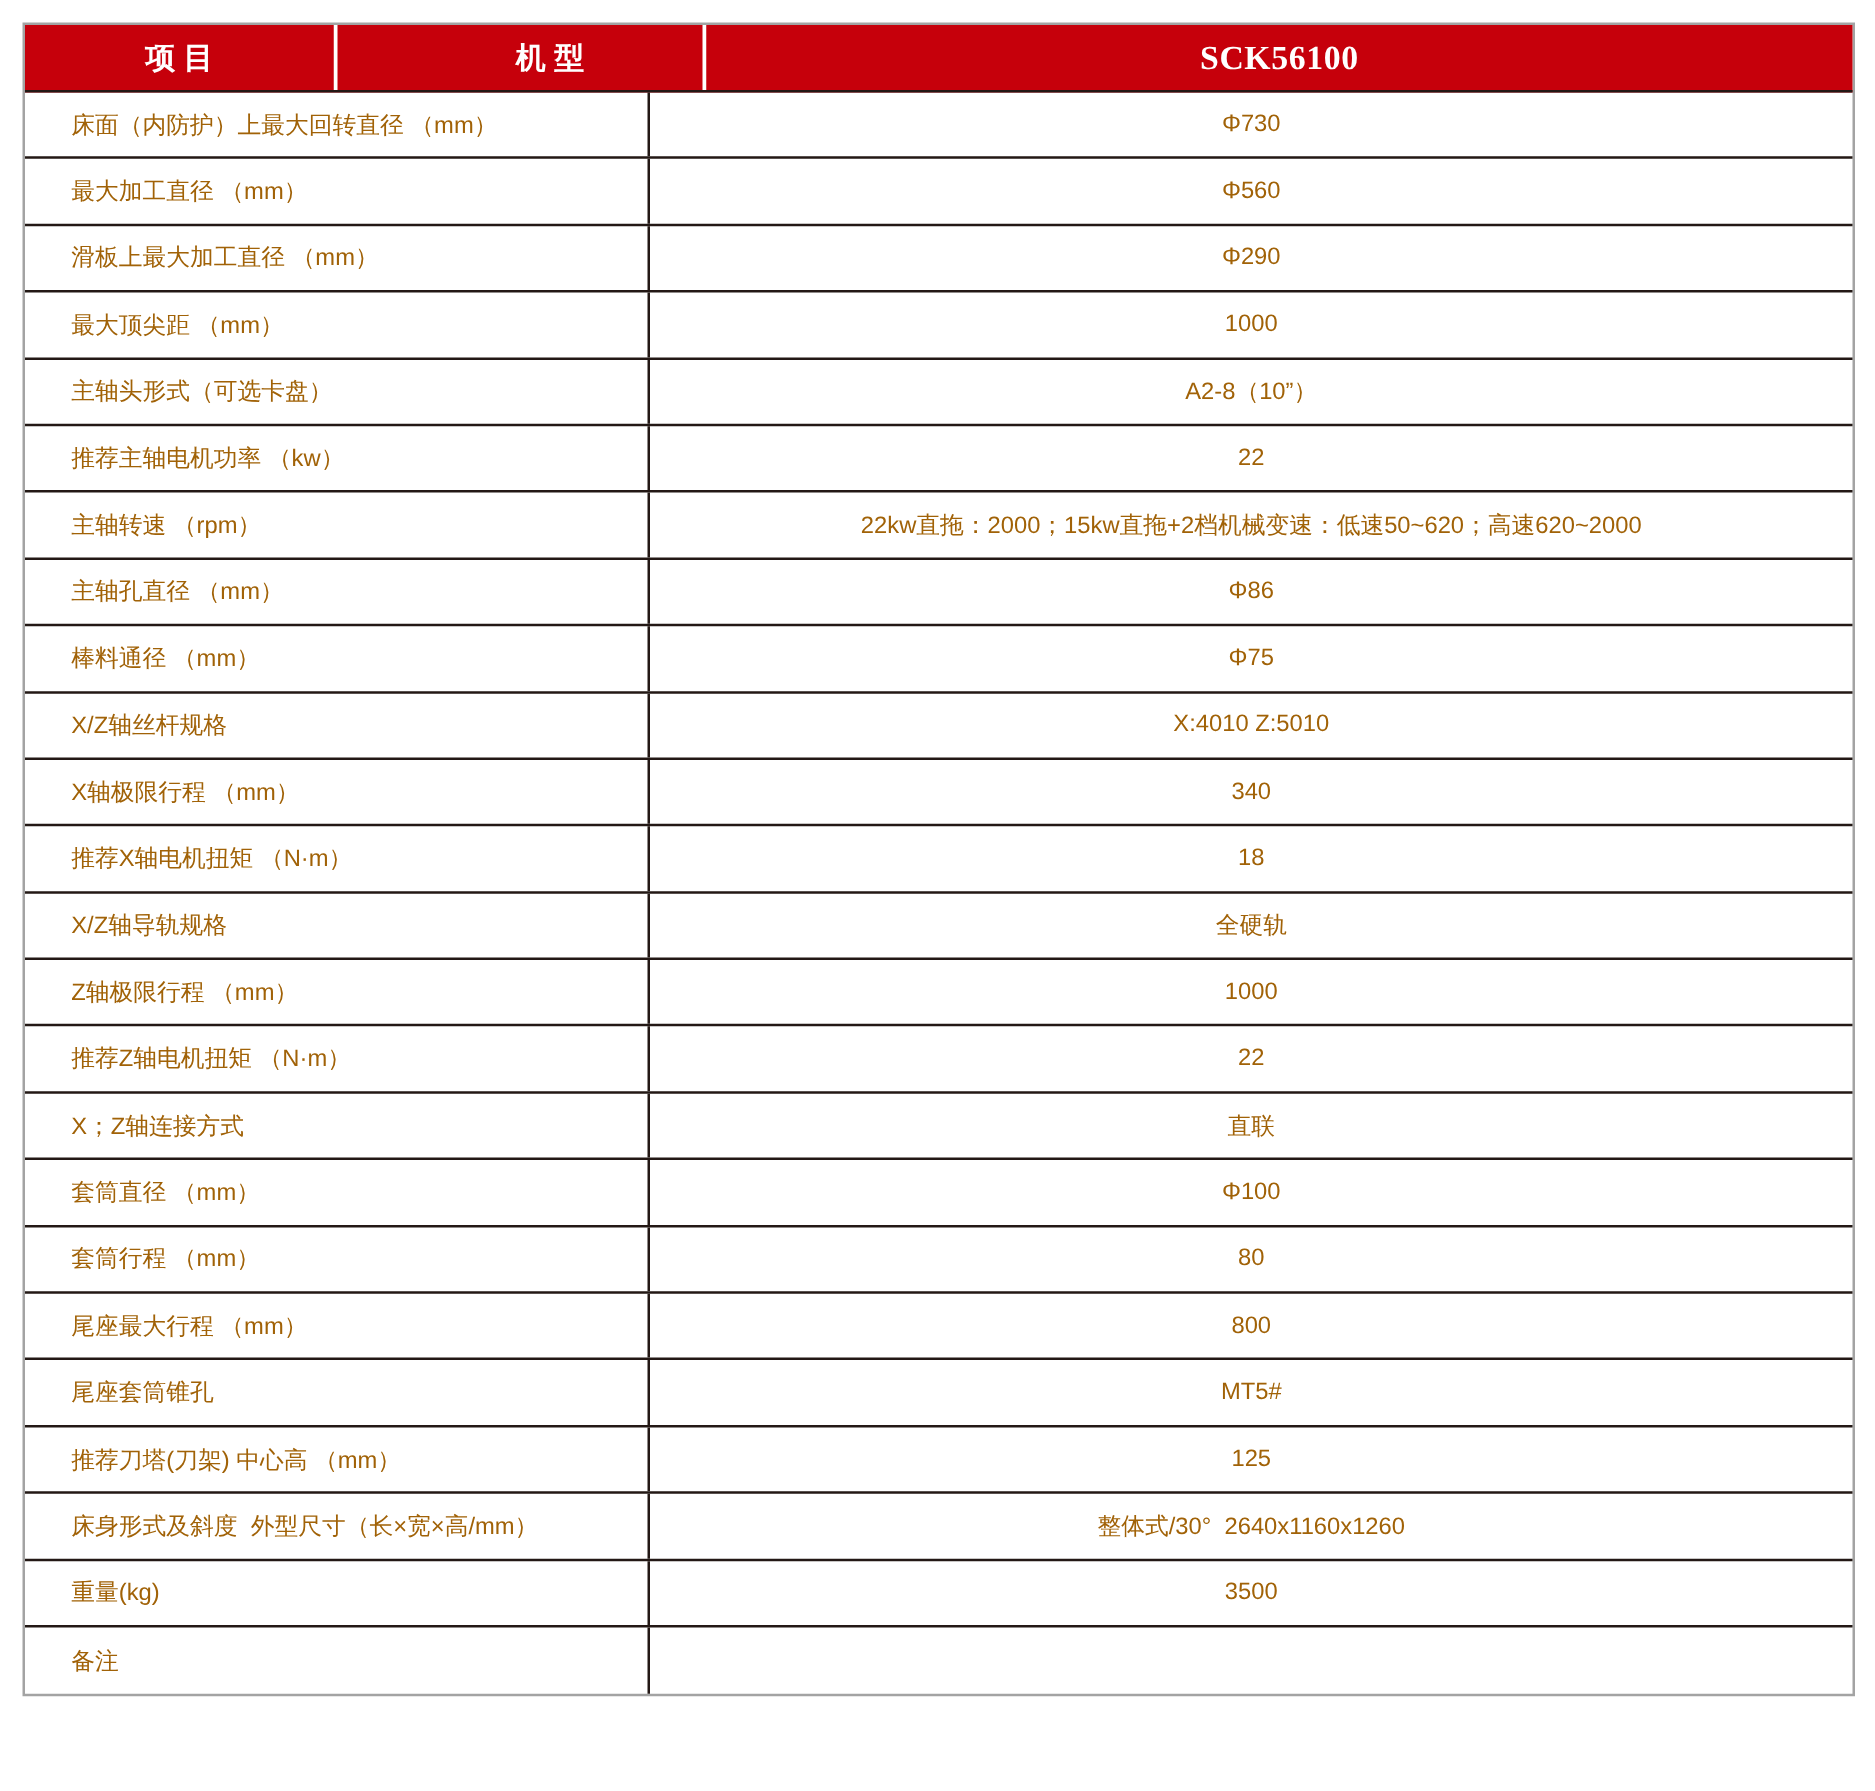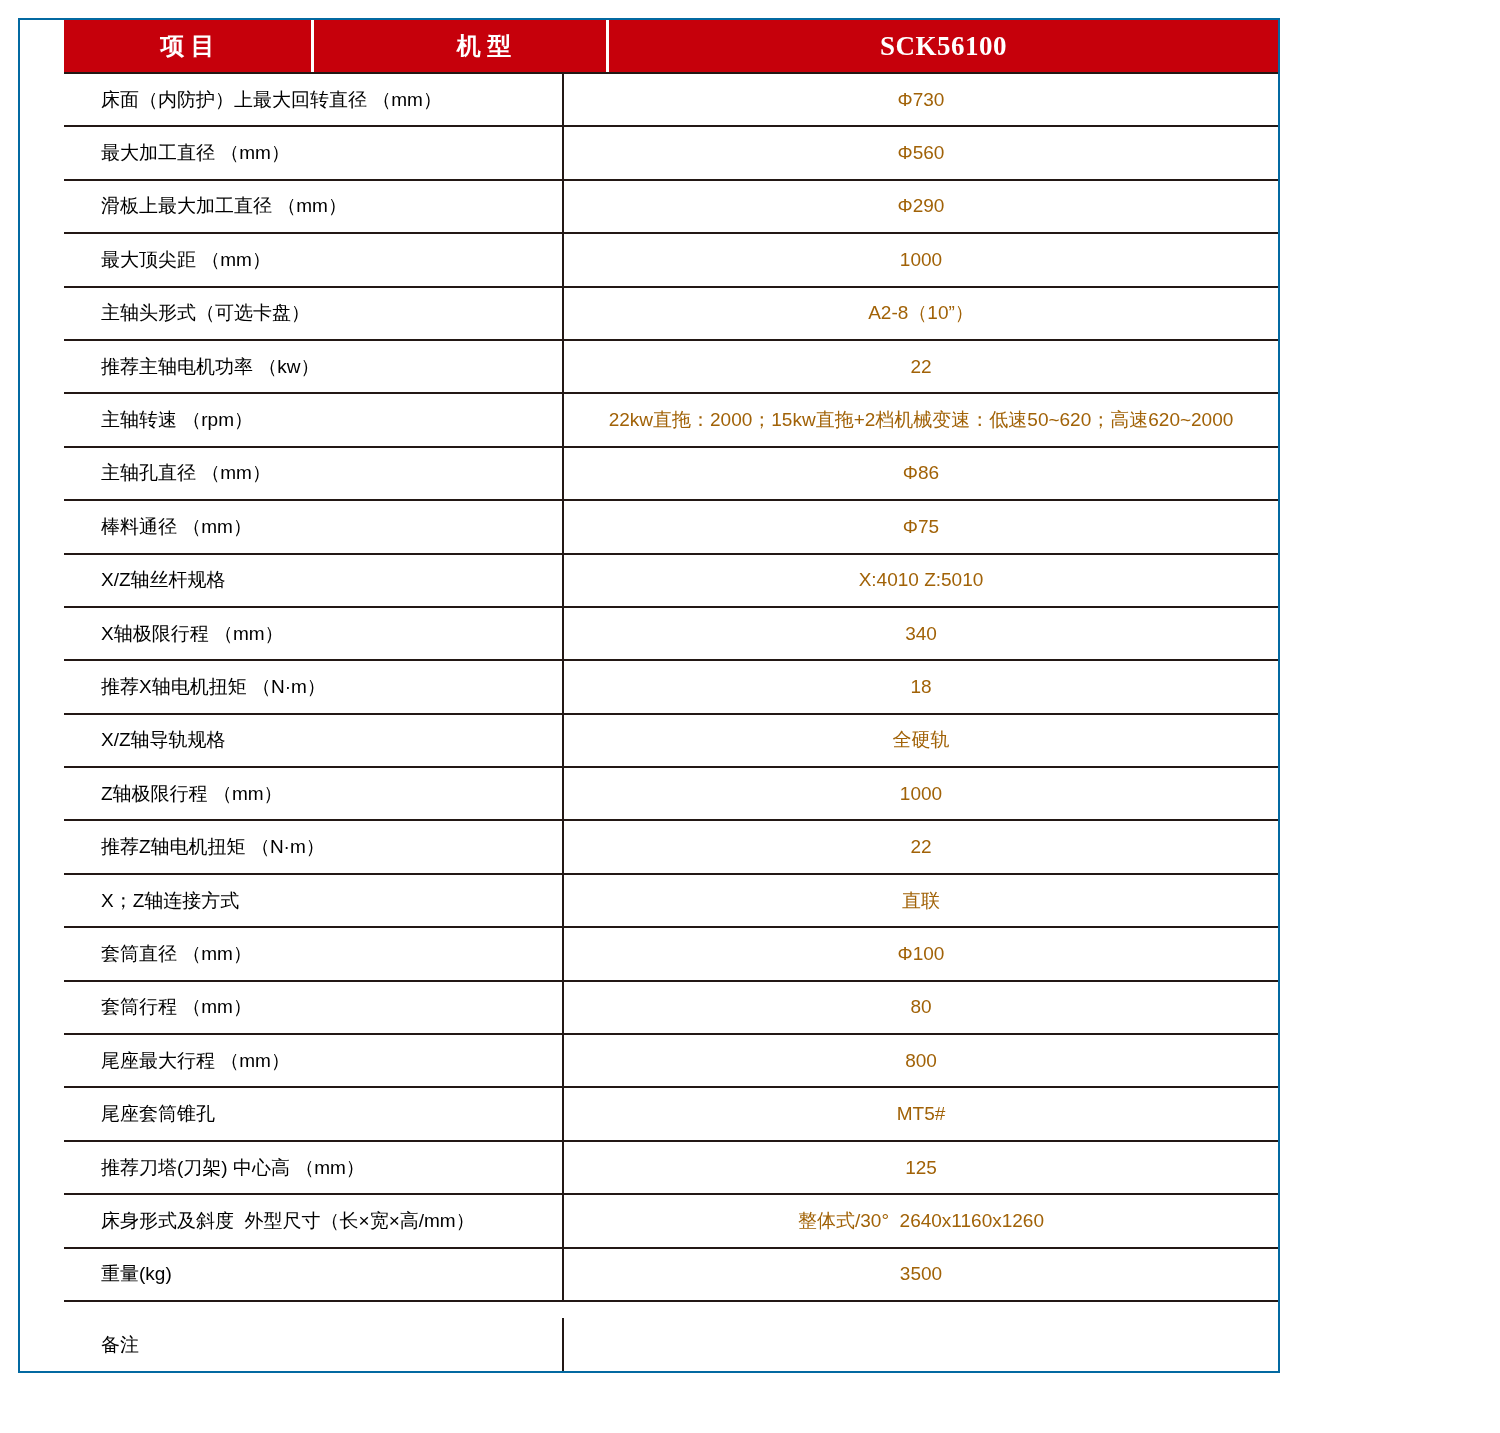--- a/index.html
+++ b/index.html
@@ -4,24 +4,23 @@
 <style>
   * { margin: 0; padding: 0; box-sizing: border-box; }
   html, body {
     width: 1500px; height: 1433px;
     background: #ffffff;
     font-family: "Liberation Sans", "DejaVu Sans", sans-serif;
   }
   .spec-table {
     position: absolute;
     left: 18px; top: 18px;
-    width: 1262px;
-    border: 2px solid #0369a1;
+    width: 1466px;
+    border: 2px solid #a3a3a3;
     background: #ffffff;
-    padding-left: 44px;
   }
   .header-row {
     display: flex;
     height: 54px;
     background: #c6000b;
     border-bottom: 2px solid #231815;
   }
   .hcell {
     display: flex;
     align-items: center;
@@ -35,28 +34,28 @@
     flex: 1;
     font-family: "Liberation Serif", "DejaVu Serif", serif;
     font-size: 27px;
     letter-spacing: 0.5px;
   }
   .body-row {
     display: flex;
     height: 53.4px;
     border-bottom: 2px solid #231815;
   }
-  .body-row:last-child { border-bottom: none; margin-top: 16px; }
+  .body-row:last-child { border-bottom: none; }
   .cell-label {
     width: 500px;
     border-right: 2px solid #231815;
     display: flex;
     align-items: center;
     padding-left: 37px;
-    color: #000000;
+    color: #a16207;
     font-size: 19px;
     white-space: pre;
   }
   .cell-value {
     flex: 1;
     display: flex;
     align-items: center;
     justify-content: center;
     color: #a16207;
     font-size: 19px;

